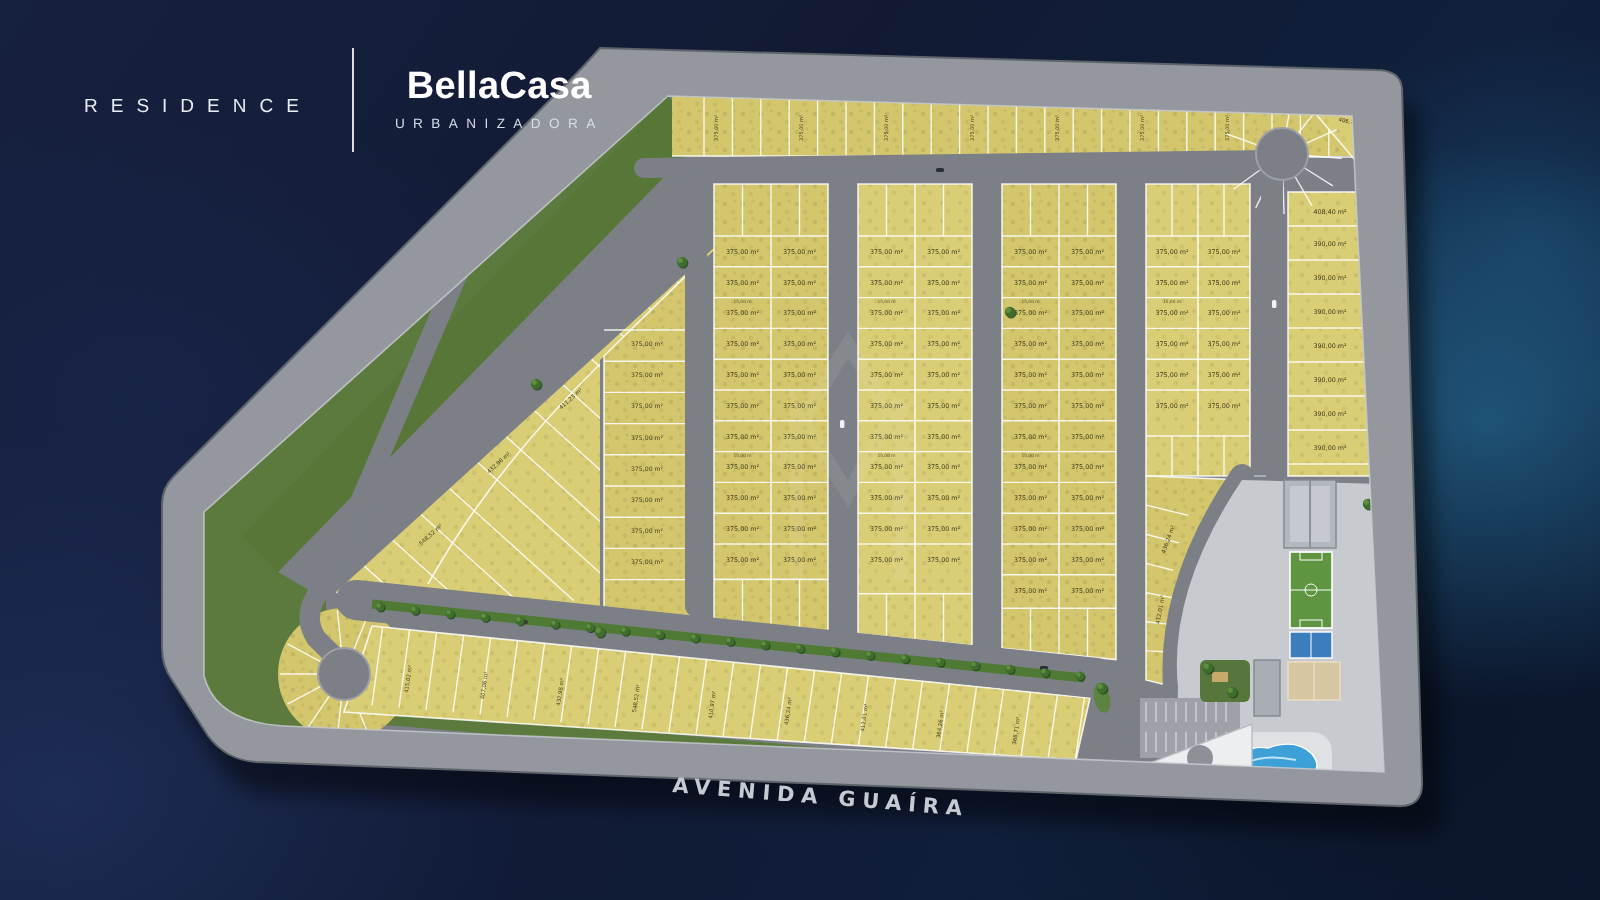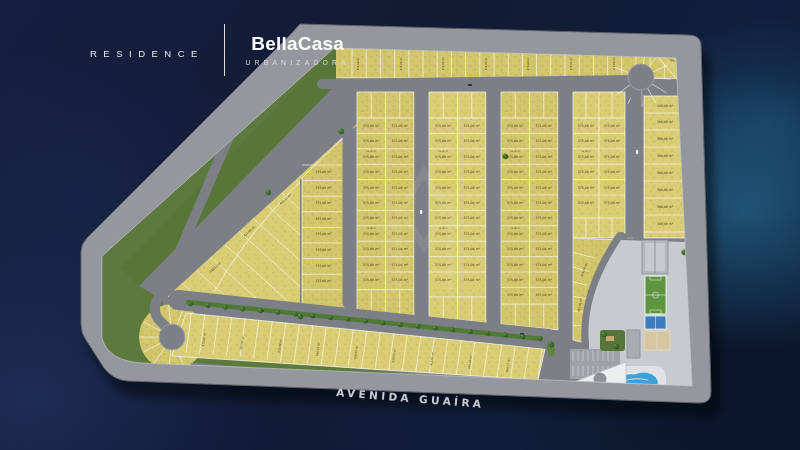--- a/index.html
+++ b/index.html
@@ -13,21 +13,21 @@
       radial-gradient(340px 260px at 4% 88%, rgba(38,58,110,.55), rgba(38,58,110,0) 70%),
       radial-gradient(300px 220px at 10% 45%, rgba(26,40,80,.6), rgba(26,40,80,0) 72%),
       radial-gradient(420px 300px at 35% 108%, rgba(16,26,54,.9), rgba(16,26,54,0) 75%),
       linear-gradient(125deg,#16203f 0%, #121a33 40%, #10203c 70%, #0d1830 100%);
   }
   svg{position:absolute;left:0;top:0;}
   header{position:absolute;left:38px;top:24px;display:flex;align-items:center;gap:20px;color:#fff;z-index:5;}
   .arya{display:flex;flex-direction:column;align-items:center;}
   .arya-name{font-size:34px;font-weight:400;letter-spacing:17px;line-height:1;text-indent:6px;
     font-family:"Liberation Sans",sans-serif;font-stretch:expanded;}
-  .arya-sub{font-size:9.5px;letter-spacing:6.5px;margin-top:6px;text-indent:4px;color:#e8ecf4;margin-left:48px;}
+  .arya-sub{font-size:9.5px;letter-spacing:6.5px;margin-top:6px;text-indent:4px;color:#e8ecf4;}
   .logo-divider{width:1.5px;height:52px;background:rgba(255,255,255,.85);}
   .dev{display:flex;flex-direction:column;text-align:center;}
   .dev-l1,.dev-l2{font-size:19px;font-weight:bold;line-height:1.02;letter-spacing:.2px;}
   .dev-sub{font-size:6.8px;letter-spacing:4.2px;margin-top:5px;color:#d7dde8;}
   text{font-family:"DejaVu Sans",sans-serif;}
 </style>
 </head>
 <body>
 
 <div class="stage">

